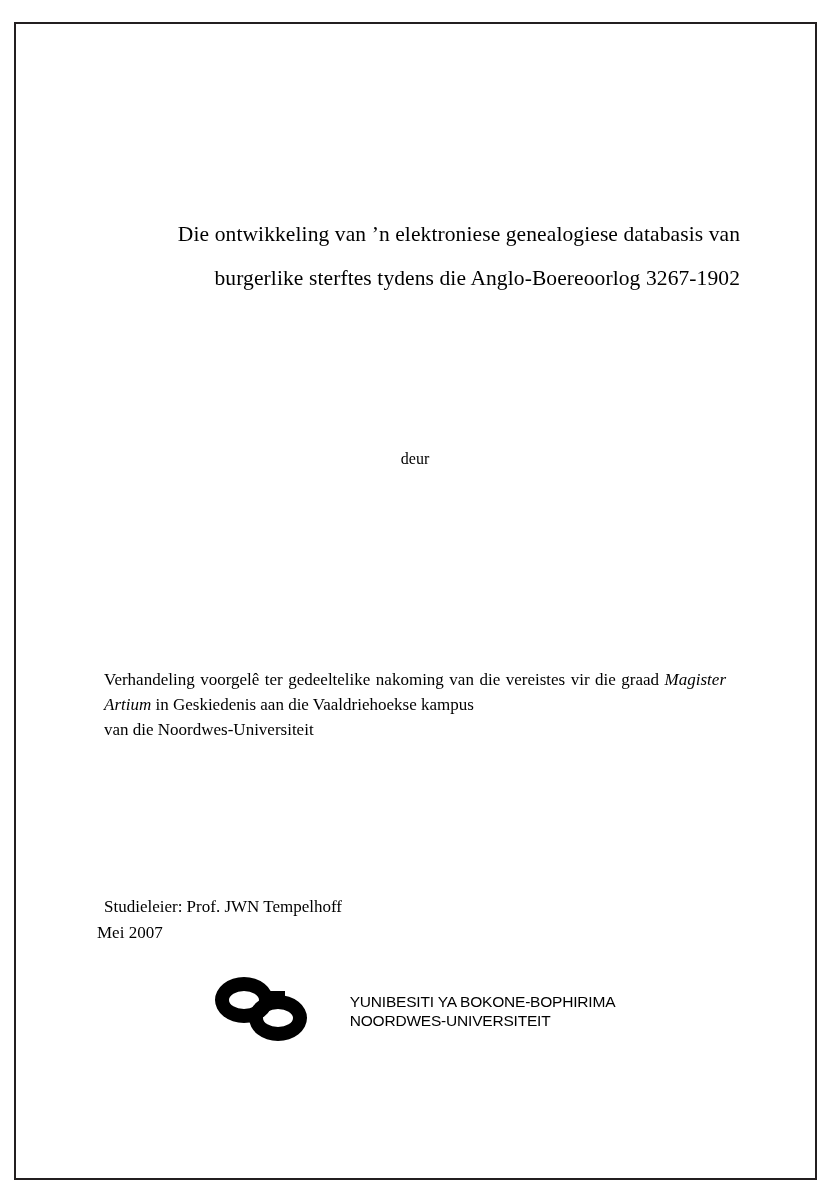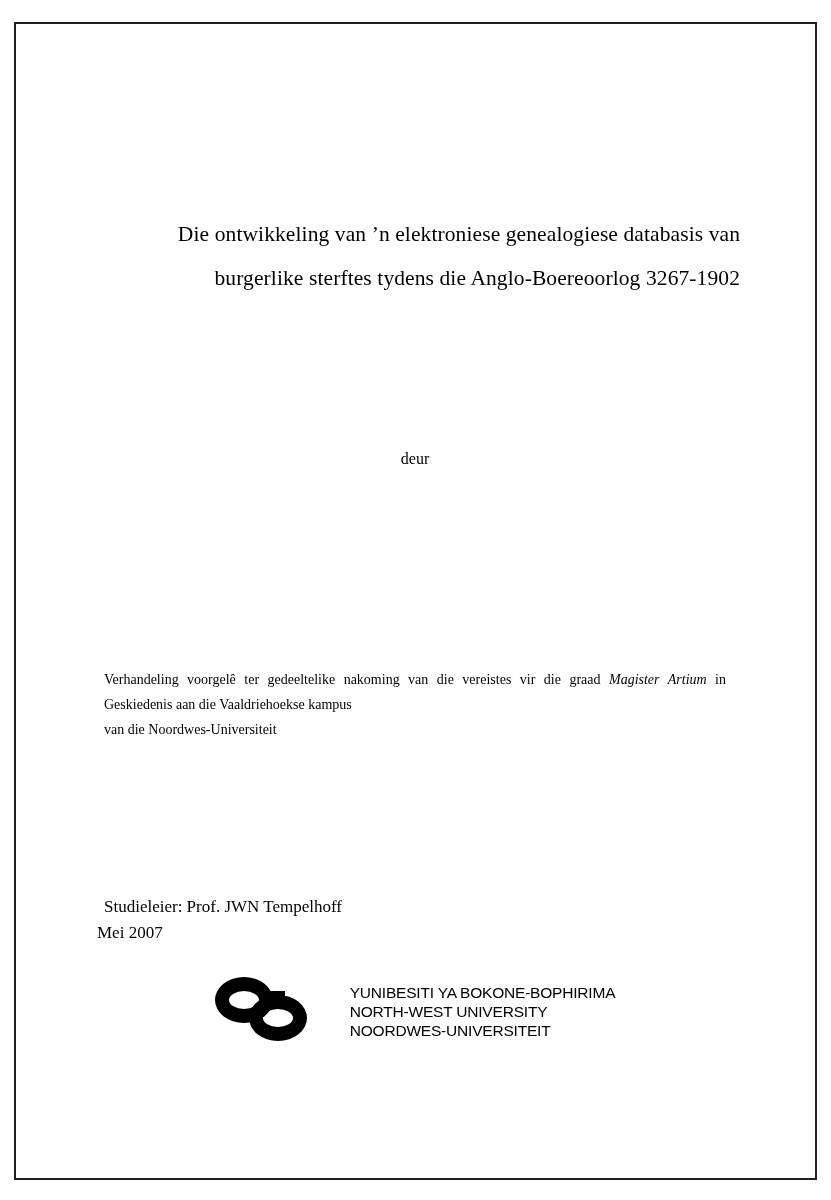--- a/index.html
+++ b/index.html
@@ -65,21 +65,21 @@
     top: 513px;
     width: 650px;
     text-align: center;
     font-size: 19px;
   }
   .statement {
     position: absolute;
     left: 14px;
     top: 645px;
     width: 622px;
-    font-size: 14px;
+    font-size: 17px;
     line-height: 25px;
     text-align: justify;
   }
   .statement .last-line {
     text-align: left;
   }
   .statement em {
     font-style: italic;
   }
   .supervisor {
@@ -177,19 +177,18 @@
     <div class="date">Mei 2007</div>
 
     <div class="logo-wrap">
       <div class="logo-mark">
         <div class="ring-left"></div>
         <div class="ring-right"></div>
         <div class="bar"></div>
       </div>
       <div class="logo-text">
         <div>YUNIBESITI YA BOKONE-BOPHIRIMA</div>
-        <div>NORTH-WEST UNIVERSITY</div>
         <div>NOORDWES-UNIVERSITEIT</div>
       </div>
     </div>
 
   </div>
 </div>
 
 </body></html>

